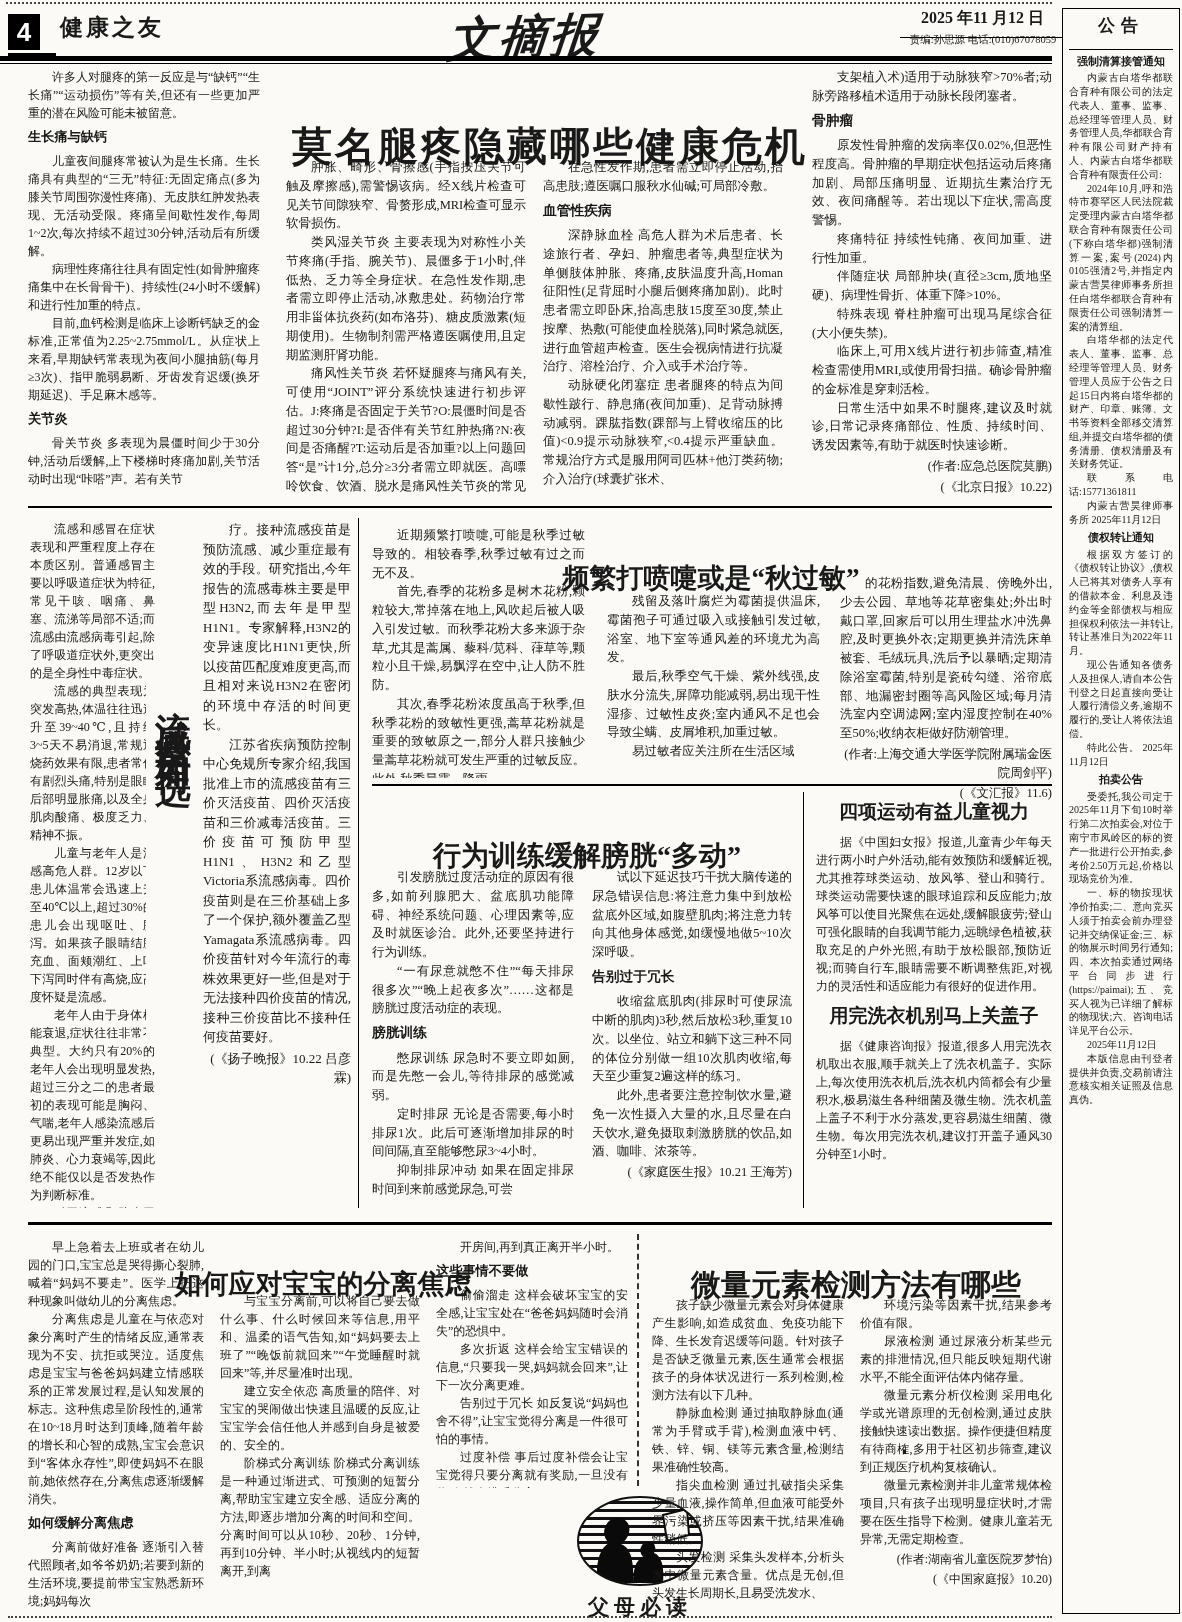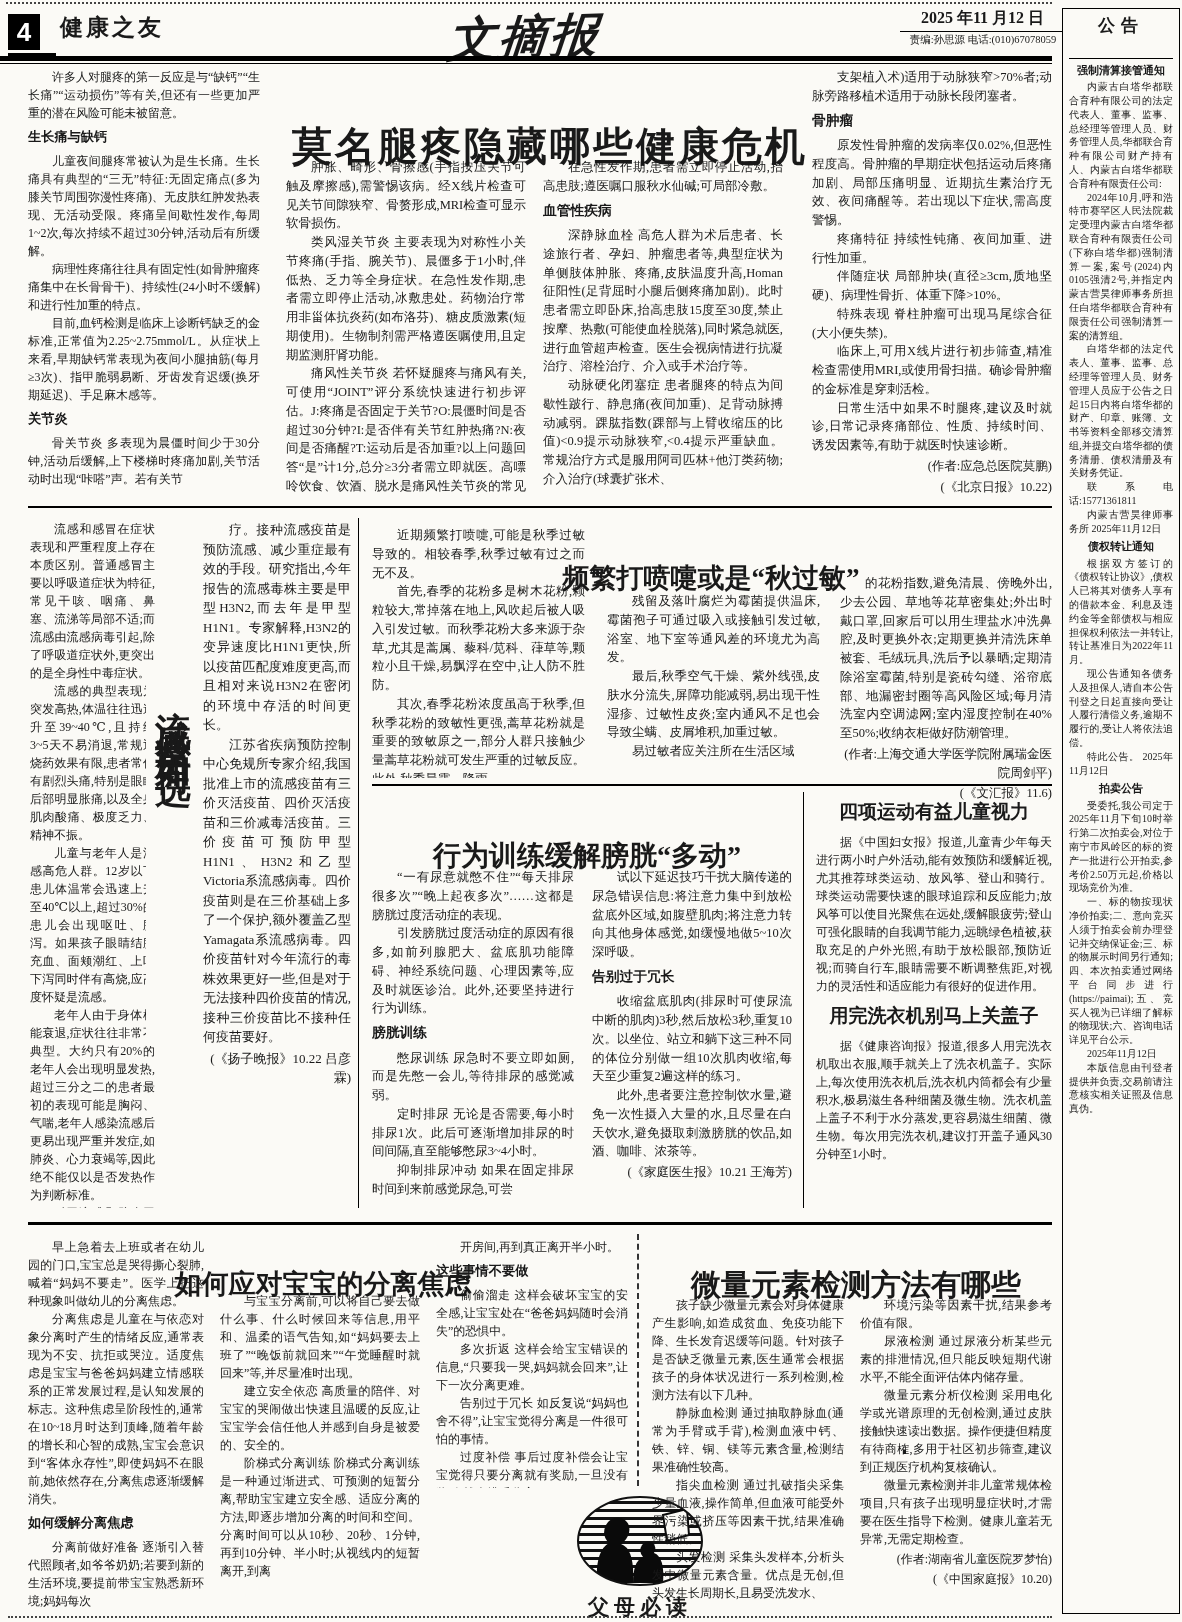--- a/index.html
+++ b/index.html
@@ -12,41 +12,41 @@
 
   
   .numbox{position:absolute;left:8px;top:14px;width:32px;height:36px;background:#000;color:#fff;
           font-family:"Liberation Sans",sans-serif;font-weight:bold;font-size:26px;text-align:center;line-height:36px;}
   .numbar{position:absolute;left:8px;top:53px;width:48px;height:6px;background:#000;}
   .secttitle{position:absolute;left:60px;top:12px;font-size:23px;font-weight:900;letter-spacing:3px;
              font-family:Liberation Mono, monospace;}
   .masthead{position:absolute;left:448px;top:6px;font-size:47px;font-weight:bold;font-style:italic;
             font-family:"DejaVu Serif",serif;transform:skewX(-7deg) rotate(-2deg);letter-spacing:4px;}
   .dateline{position:absolute;left:900px;top:8px;width:165px;text-align:center;font-size:16px;font-weight:bold;
-            border-bottom:1px solid #000;padding-bottom:2px;}
+            border-bottom:1px solid #000;padding-bottom:8px;}
   .editorline{position:absolute;left:893px;top:33px;width:180px;font-size:10.5px;text-align:center;}
 
   
   .col{position:absolute;text-align:justify;overflow:hidden;line-height:1.5;}
   .col p{margin:0;text-indent:2em;}
   .subhead{text-align:left;font-weight:bold;font-size:1.1em;margin:5px 0;text-indent:0;}
   .byline{text-align:right;margin:2px 0 0 0;text-indent:0;}
   .headline{position:absolute;font-weight:bold;text-align:center;white-space:nowrap;
             font-family:"Liberation Serif",serif;}
   .smallhead{font-weight:bold;text-align:center;font-size:19px;margin:0 0 6px 0;}
 
   
   .verttitle{position:absolute;writing-mode:vertical-rl;font-size:36px;font-weight:900;letter-spacing:10px;
              background:#fbfaf6;padding:4px 2px;}
 
   
   .sidebar{position:absolute;left:1062px;top:8px;width:118px;height:1606px;border:1.5px solid #000;
            box-sizing:border-box;padding:5px 6px;overflow:hidden;background:#fbfaf6;}
   .sidebar-title{font-size:17px;font-weight:bold;text-align:center;border-bottom:1px solid #000;
-                 padding-bottom:21px;margin-bottom:4px;letter-spacing:6px;}
+                 padding-bottom:12px;margin-bottom:4px;letter-spacing:6px;}
   .sidebar-body{font-size:10px;line-height:1.38;text-align:justify;}
   .sidebar-body p{margin:0;text-indent:1.8em;}
   .notice-title{font-weight:bold;text-align:center;font-size:11px;margin:4px 0 2px 0;}
 
   
   .logoBox{position:absolute;left:572px;top:1495px;width:136px;height:120px;text-align:center;}
   .logoBox .cap{font-size:21px;font-weight:900;letter-spacing:5px;margin-top:2px;
                 font-family:"Liberation Sans",sans-serif;}
 </style>
 </head>
@@ -136,22 +136,22 @@
         <div class="byline">(作者:上海交通大学医学院附属瑞金医院周剑平)</div>
         <div class="byline">(《文汇报》11.6)</div>
       </div>
   </section>
 
   <div class="rule" style="left:372px;top:784px;width:680px;height:2px;"></div>
 
   <section>
     <h2 class="headline" style="left:432px;top:814px;width:310px;font-size:28px;">行为训练缓解膀胱“多动”</h2>
     <div class="col" style="left:372px;top:868px;width:202px;height:340px;font-size:12.5px;">
+        <p>引发膀胱过度活动症的原因有很多,如前列腺肥大、盆底肌功能障碍、神经系统问题、心理因素等,应及时就医诊治。此外,还要坚持进行行为训练。</p>
         <p>“一有尿意就憋不住”“每天排尿很多次”“晚上起夜多次”……这都是膀胱过度活动症的表现。</p>
-        <p>引发膀胱过度活动症的原因有很多,如前列腺肥大、盆底肌功能障碍、神经系统问题、心理因素等,应及时就医诊治。此外,还要坚持进行行为训练。</p>
         <div class="subhead">膀胱训练</div>
         <p>憋尿训练 尿急时不要立即如厕,而是先憋一会儿,等待排尿的感觉减弱。</p>
         <p>定时排尿 无论是否需要,每小时排尿1次。此后可逐渐增加排尿的时间间隔,直至能够憋尿3~4小时。</p>
         <p>抑制排尿冲动 如果在固定排尿时间到来前感觉尿急,可尝</p>
       </div>
     <div class="col" style="left:592px;top:868px;width:200px;height:340px;font-size:12.5px;">
         <p>试以下延迟技巧干扰大脑传递的尿急错误信息:将注意力集中到放松盆底外区域,如腹壁肌肉;将注意力转向其他身体感觉,如缓慢地做5~10次深呼吸。</p>
         <div class="subhead">告别过于冗长</div>
         <p>收缩盆底肌肉(排尿时可使尿流中断的肌肉)3秒,然后放松3秒,重复10次。以坐位、站立和躺下这三种不同的体位分别做一组10次肌肉收缩,每天至少重复2遍这样的练习。</p>
         <p>此外,患者要注意控制饮水量,避免一次性摄入大量的水,且尽量在白天饮水,避免摄取刺激膀胱的饮品,如酒、咖啡、浓茶等。</p>

